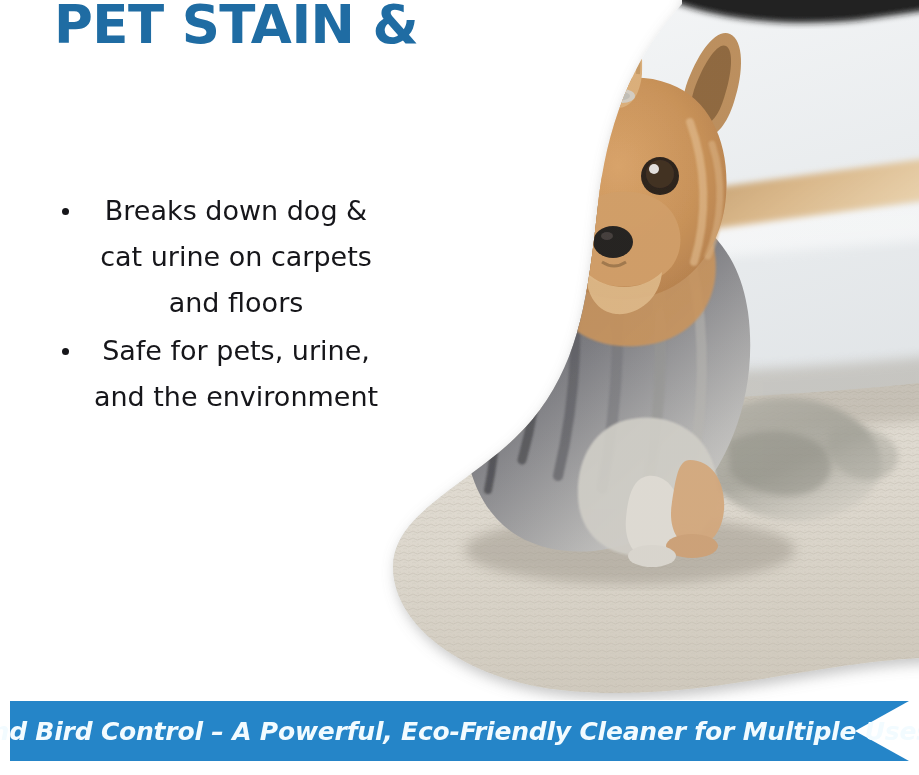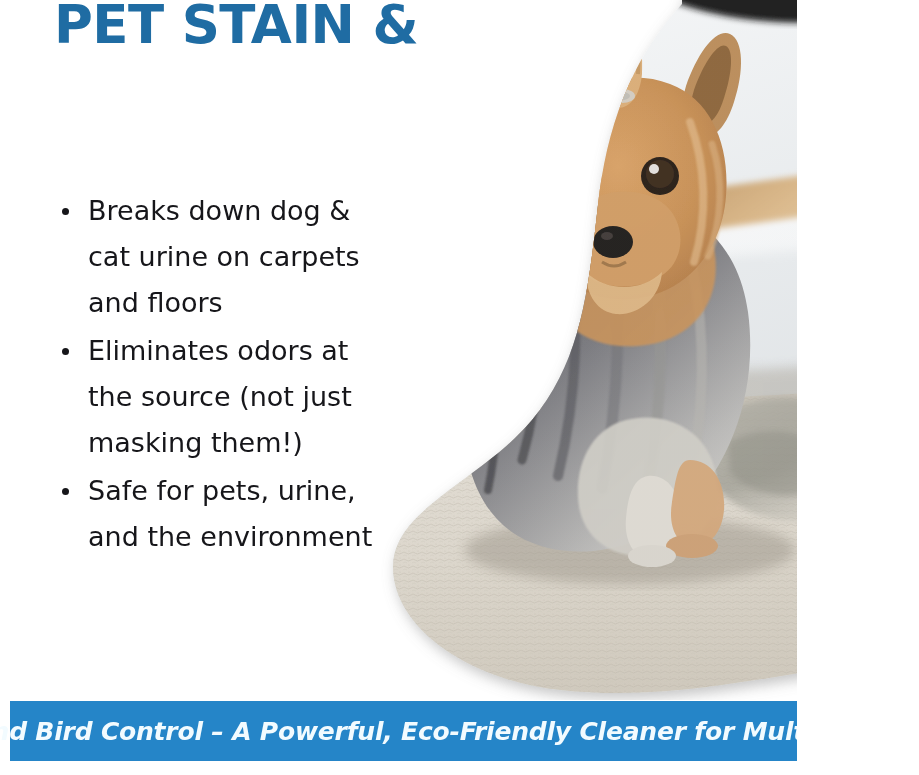--- a/index.html
+++ b/index.html
@@ -5,21 +5,21 @@
   html, body {
     margin: 0;
     padding: 0;
     background: #ffffff;
   }
   body {
     font-family: "DejaVu Sans", "Liberation Sans", sans-serif;
   }
   #page {
     position: relative;
-    width: 797px;
+    width: 919px;
     height: 775px;
     background: #ffffff;
     overflow: hidden;
   }
 
   
   #headline {
     position: absolute;
     left: 54px;
     top: -8px;
@@ -39,20 +39,21 @@
   
   #bullets {
     position: absolute;
     left: 54px;
     top: 188px;
     width: 330px;
     list-style: none;
     margin: 0;
     padding: 0;
     z-index: 5;
+    text-align: center;
   }
   #bullets li {
     position: relative;
     padding-left: 34px;
     margin: 0 0 2px 0;
     font-size: 27px;
     line-height: 46px;
     color: #16161a;
     font-weight: 400;
   }
@@ -322,24 +323,20 @@
     <div class="hl-line">PET STAIN &amp;</div>
   </div>
 
   <ul id="bullets">
     <li>
       <span class="bullet-dot"></span>
       <span>Breaks down dog &amp; cat urine on carpets and floors</span>
     </li>
     <li>
       <span class="bullet-dot"></span>
-      <span>Eliminates odors at the source (not just masking them!)</span>
-    </li>
-    <li>
-      <span class="bullet-dot"></span>
       <span>Safe for pets, urine, and the environment</span>
     </li>
   </ul>
 
   <div id="ribbon">
     <svg viewBox="0 0 899 60" xmlns="http://www.w3.org/2000/svg" preserveAspectRatio="none">
       <path d="M 0,0 L 899,0 L 899,60 L 0,60 Z M 0,0" fill="#2585C8"></path>
       <path d="M 899,0 L 845,30 L 899,60 Z" fill="#ffffff"></path>
     </svg>
     <div id="ribbon-text">Beyond Bird Control – A Powerful, Eco-Friendly Cleaner for Multiple Uses!</div>

